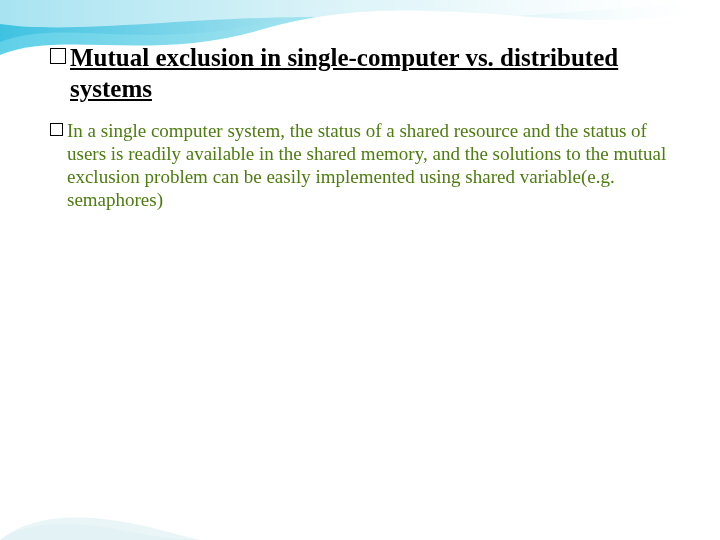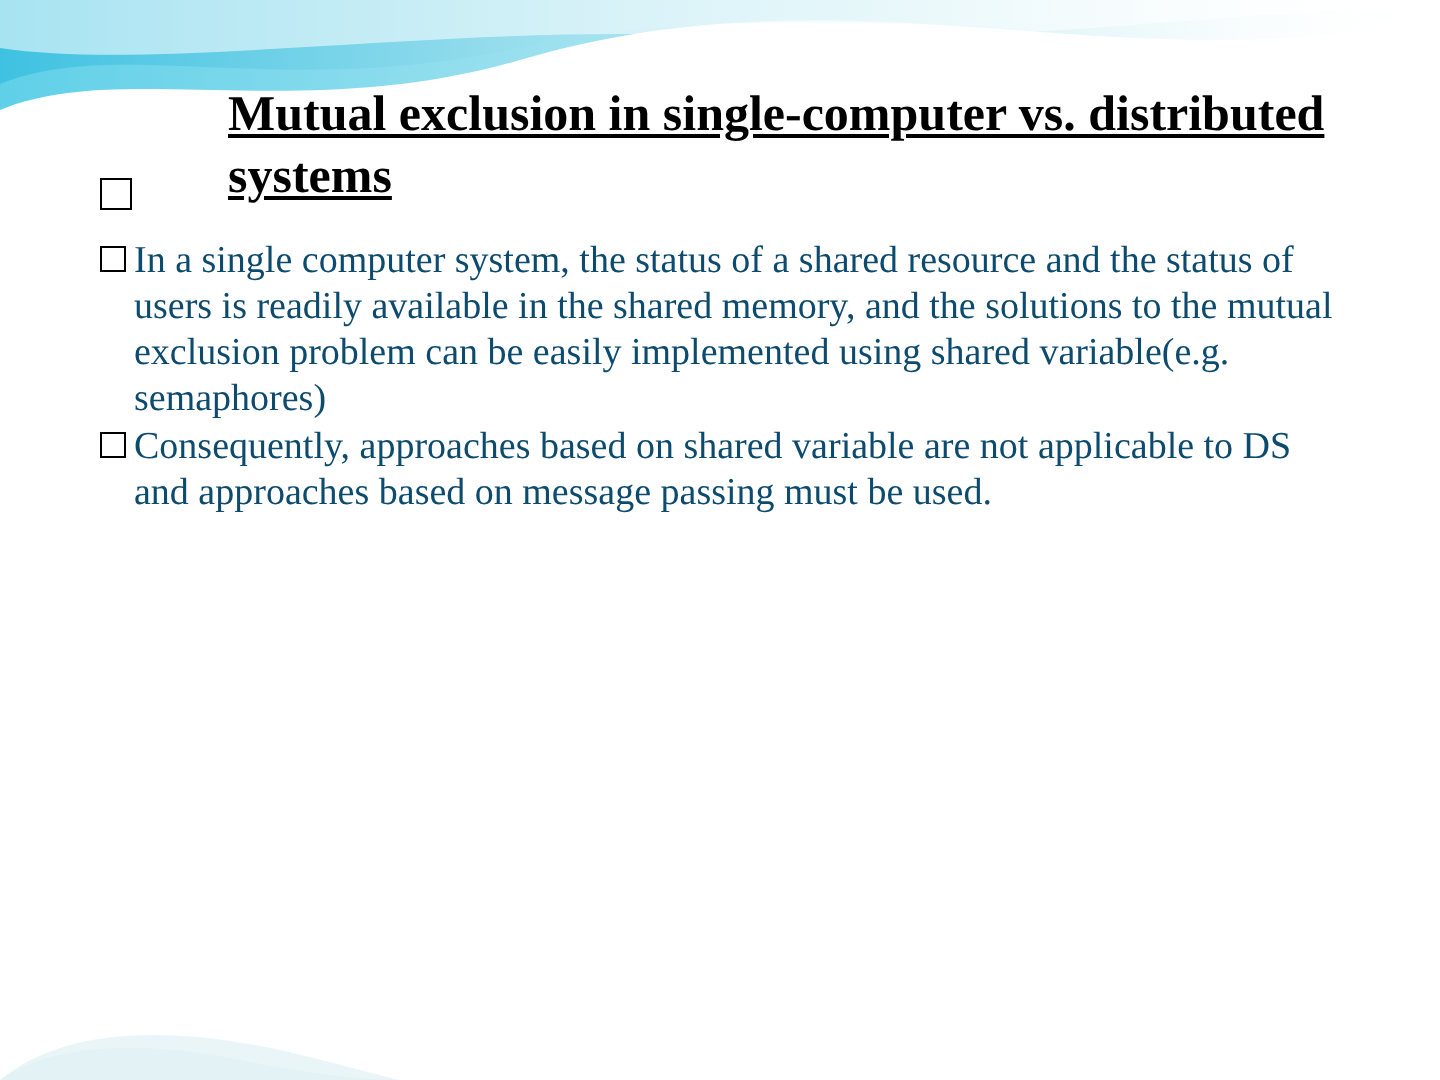--- a/index.html
+++ b/index.html
@@ -27,22 +27,21 @@
     opacity: 0.55;
   }
   .content {
     position: absolute;
     top: 42px;
     left: 50px;
     right: 50px;
   }
   .title-row {
     display: flex;
-    align-items: flex-end;
-    gap: 44px;
+    align-items: flex-start;
   }
   .bullet-box {
     display: inline-block;
     width: 16px;
     height: 16px;
     border: 1.5px solid #000;
     margin-right: 4px;
     flex: 0 0 auto;
     margin-top: 6px;
     background: #fff;
@@ -61,21 +60,21 @@
     color: #000;
   }
   .body-list {
     margin-top: 14px;
   }
   .body-item {
     display: flex;
     align-items: flex-start;
     font-size: 19px;
     line-height: 1.22;
-    color: #0c4a6e;
+    color: #4d7c0f;
     margin-bottom: 1px;
   }
   .body-item .text {
     flex: 1;
   }
 </style>
 </head>
 <body>
 
 <svg class="wave-bg" viewBox="0 0 720 120" preserveAspectRatio="none">
@@ -109,20 +108,16 @@
   </div>
 
   <div class="body-list">
 
     <div class="body-item">
       <span class="bullet-box small"></span>
       <span class="text">In a single computer system, the status of a shared resource and the status of users is readily available in the shared memory, and the solutions to the mutual exclusion problem can be easily implemented using shared variable(e.g. semaphores)</span>
     </div>
 
 
-    <div class="body-item">
-      <span class="bullet-box small"></span>
-      <span class="text">Consequently, approaches based on shared variable are not applicable to DS and approaches based on message passing must be used.</span>
-    </div>
 
 
   </div>
 </div>
 
 </body></html>

